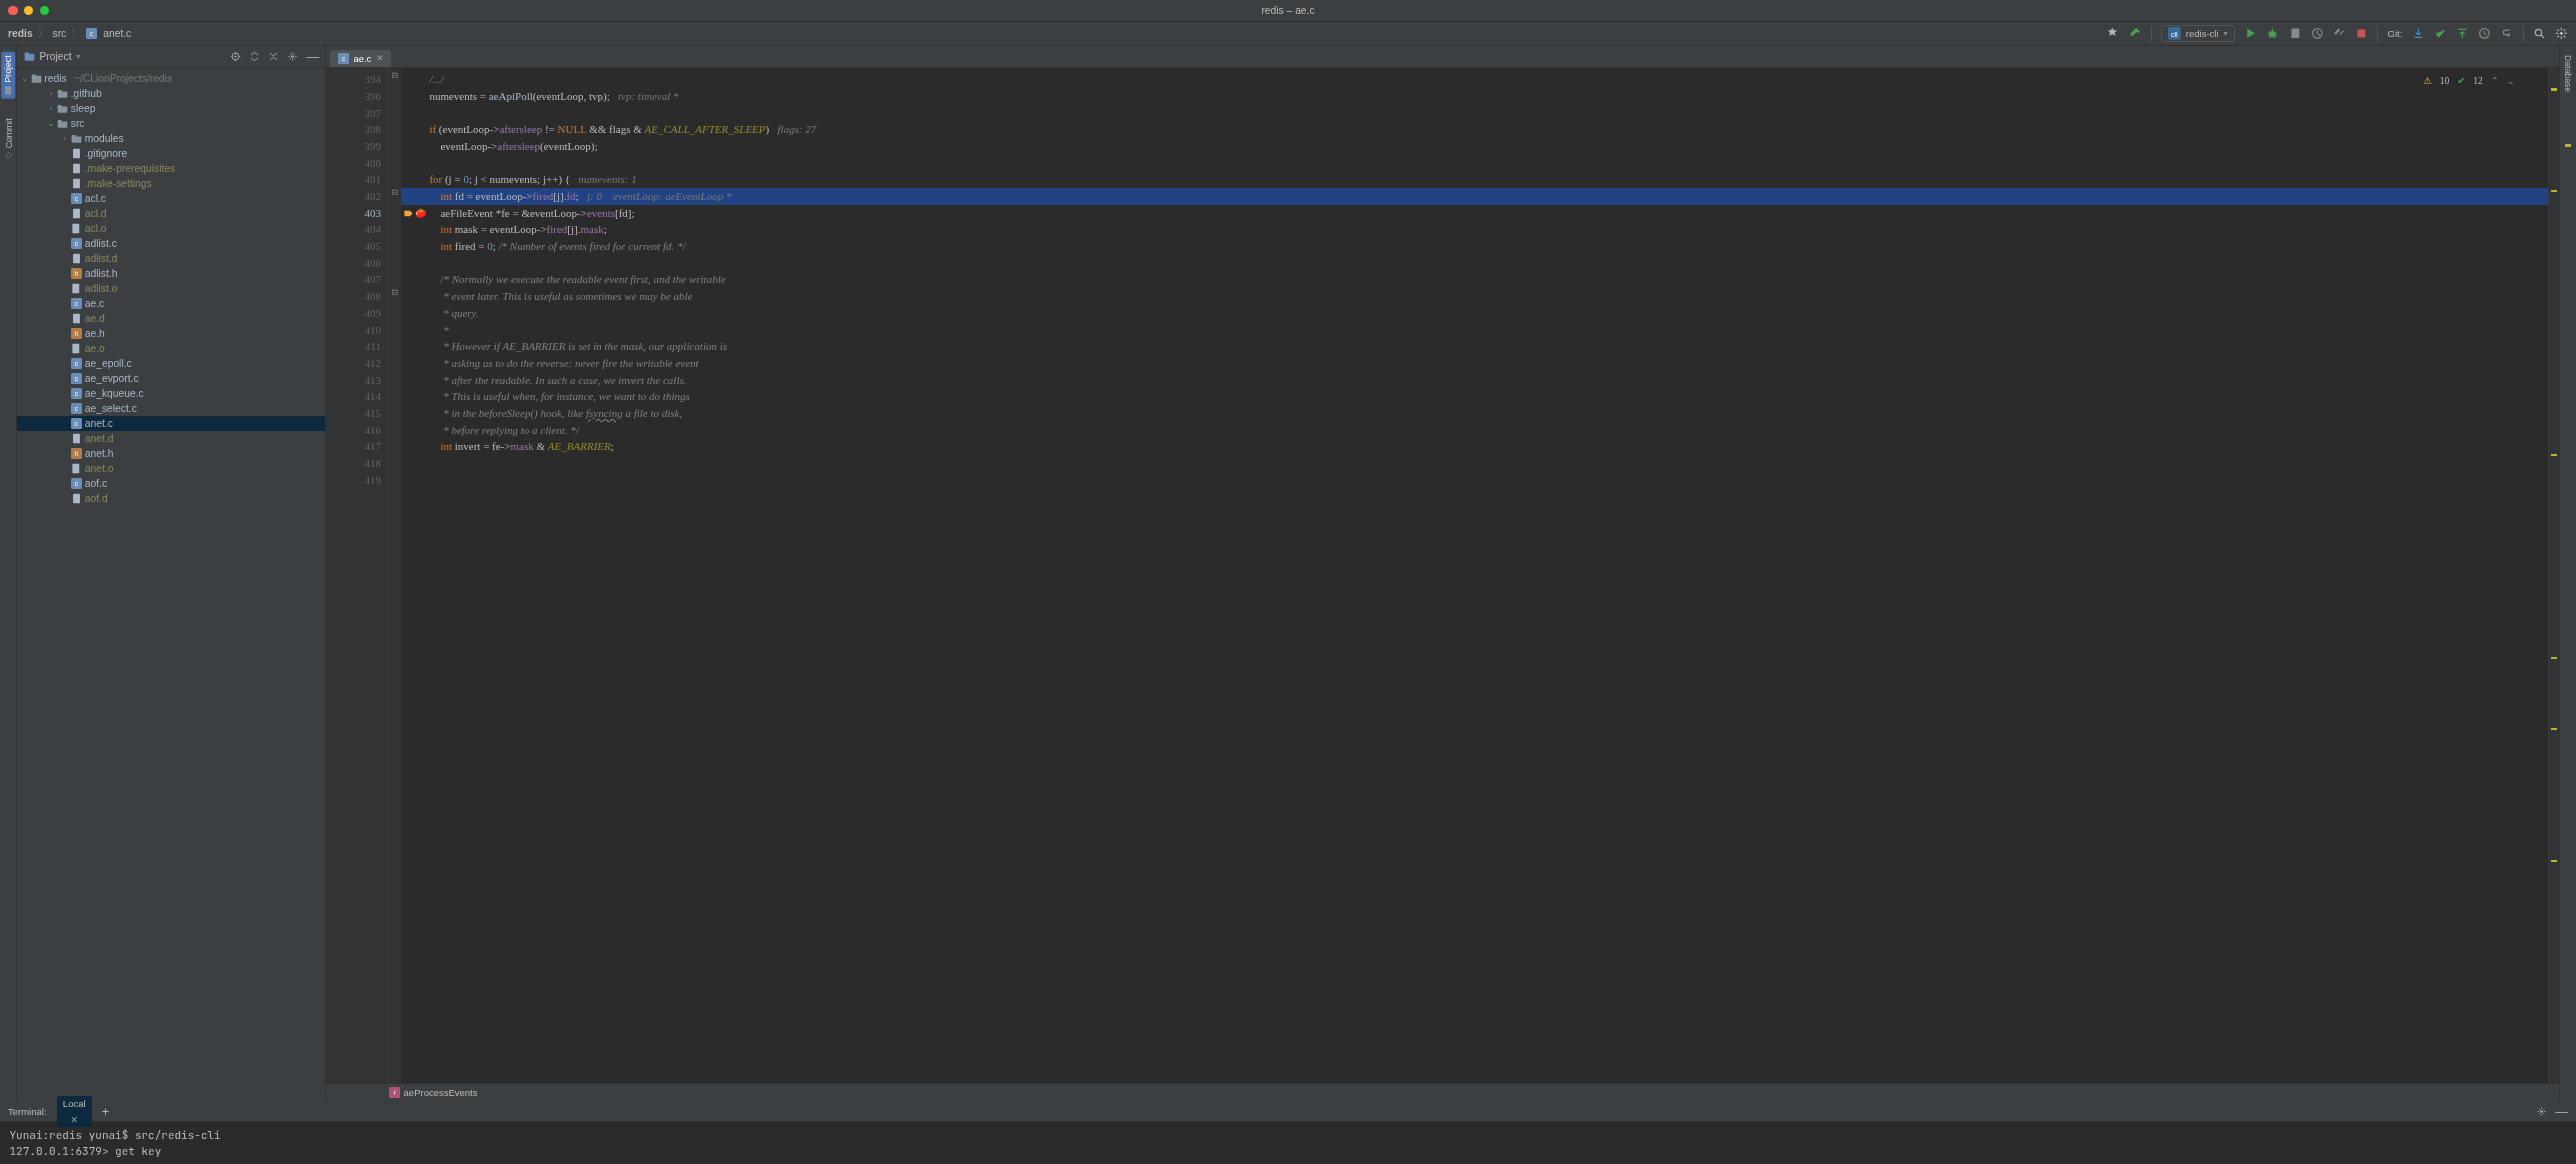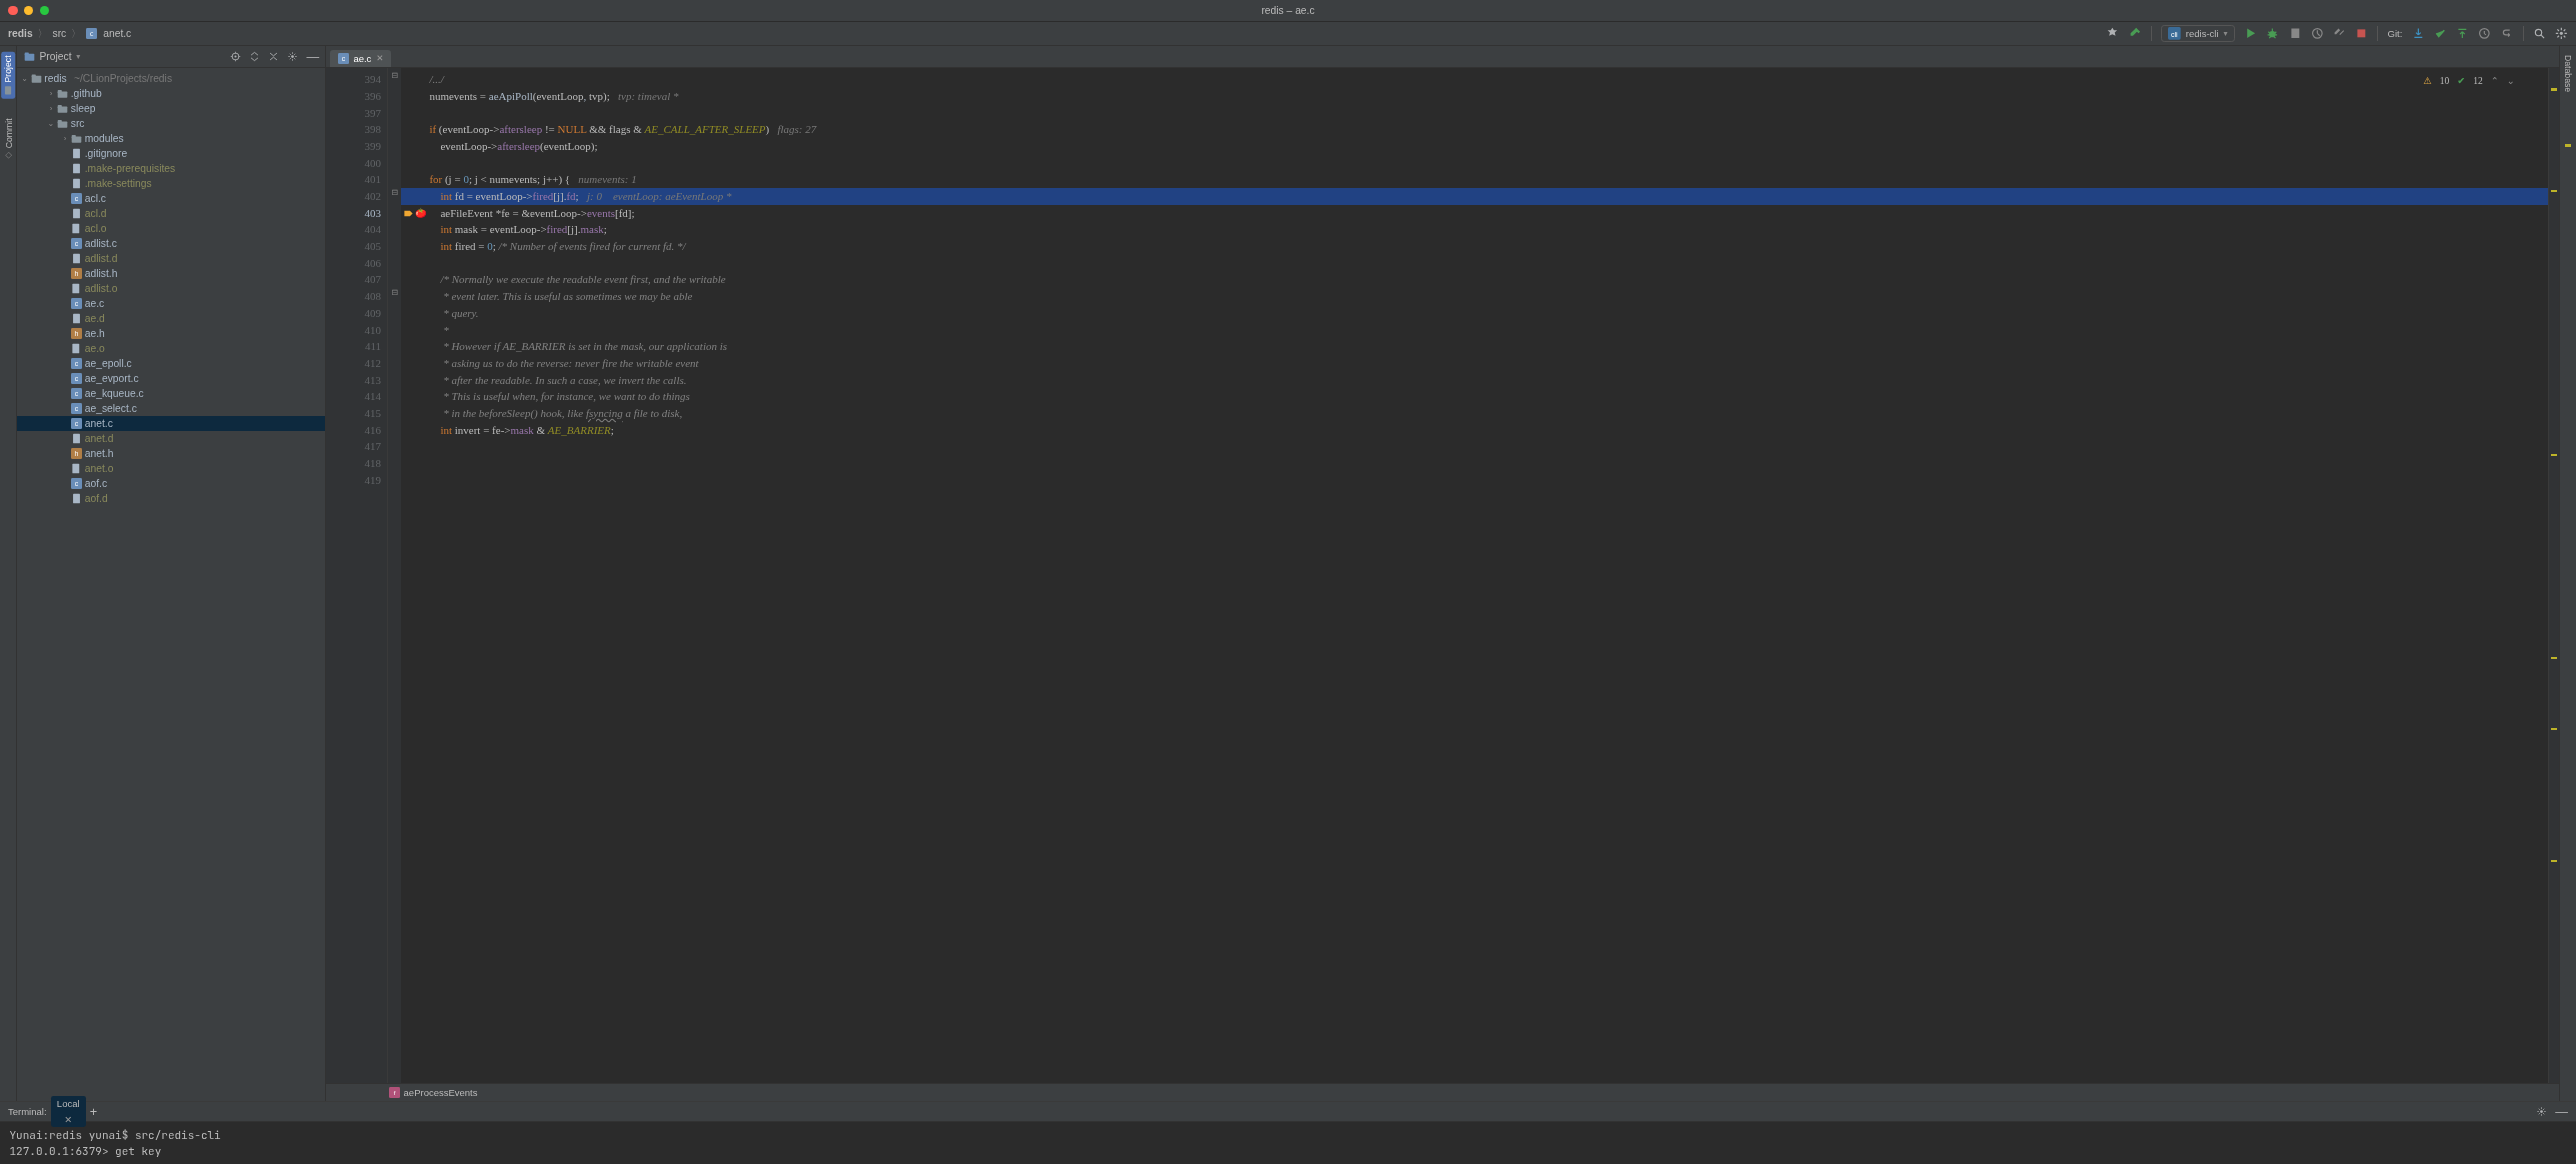--- a/index.html
+++ b/index.html
@@ -172,21 +172,21 @@
 
 
 .terminal-panel {
   background:#2b2b2b; border-top:0.8px solid #3a3a3a; display:flex;
   flex-direction:column;
 }
 .term-header {
   height:20.6px; background:#3c3f41; display:flex; align-items:center;
   justify-content:space-between; padding:0 8px; border-bottom:0.8px solid #323232;
 }
-.term-left { display:flex; align-items:center; gap:4px; }
+.term-left { display:flex; align-items:center; gap:10px; }
 .term-tab {
   font-size:9.5px; color:#bbb; padding:2.4px 6.3px; border-radius:2.4px;
   display:flex; align-items:center; gap:4.8px;
 }
 .term-tab.active { background:#0d293e;flex-direction:column; }
 .term-tab .close { color:#999; cursor:pointer; }
 .term-right { display:flex; align-items:center; gap:8px; }
 .term-right svg { width:11px; height:11px; color:#afb1b3; cursor:pointer; }
 .term-body {
   padding:4.8px 9.5px; font-family:"JetBrains Mono", Menlo, monospace;
@@ -684,20 +684,21 @@
           <div class="code-line"></div>
           <div class="code-line">            <span class="cmt">/* Normally we execute the readable event first, and the writable</span></div>
           <div class="code-line">            <span class="cmt"> * event later. This is useful as sometimes we may be able</span></div>
           <div class="code-line">            <span class="cmt"> * query.</span></div>
           <div class="code-line">            <span class="cmt"> *</span></div>
           <div class="code-line">            <span class="cmt"> * However if AE_BARRIER is set in the mask, our application is</span></div>
           <div class="code-line">            <span class="cmt"> * asking us to do the reverse: never fire the writable event</span></div>
           <div class="code-line">            <span class="cmt"> * after the readable. In such a case, we invert the calls.</span></div>
           <div class="code-line">            <span class="cmt"> * This is useful when, for instance, we want to do things</span></div>
           <div class="code-line">            <span class="cmt"> * in the beforeSleep() hook, like <span class="underline">fsyncing</span> a file to disk,</span></div>
+          <div class="code-line">            <span class="cmt"> * before replying to a client. */</span></div>
           <div class="code-line">            <span class="kw">int</span> invert = fe-&gt;<span class="field">mask</span> &amp; <span class="macro">AE_BARRIER</span>;</div>
         </div>
       <div class="err-strip" id="errstrip">
           <div class="err-mark" style="top: 2%;"></div>
           <div class="err-mark" style="top: 12%;"></div>
           <div class="err-mark" style="top: 38%;"></div>
           <div class="err-mark" style="top: 58%;"></div>
           <div class="err-mark" style="top: 65%;"></div>
           <div class="err-mark" style="top: 78%;"></div>
         </div>

